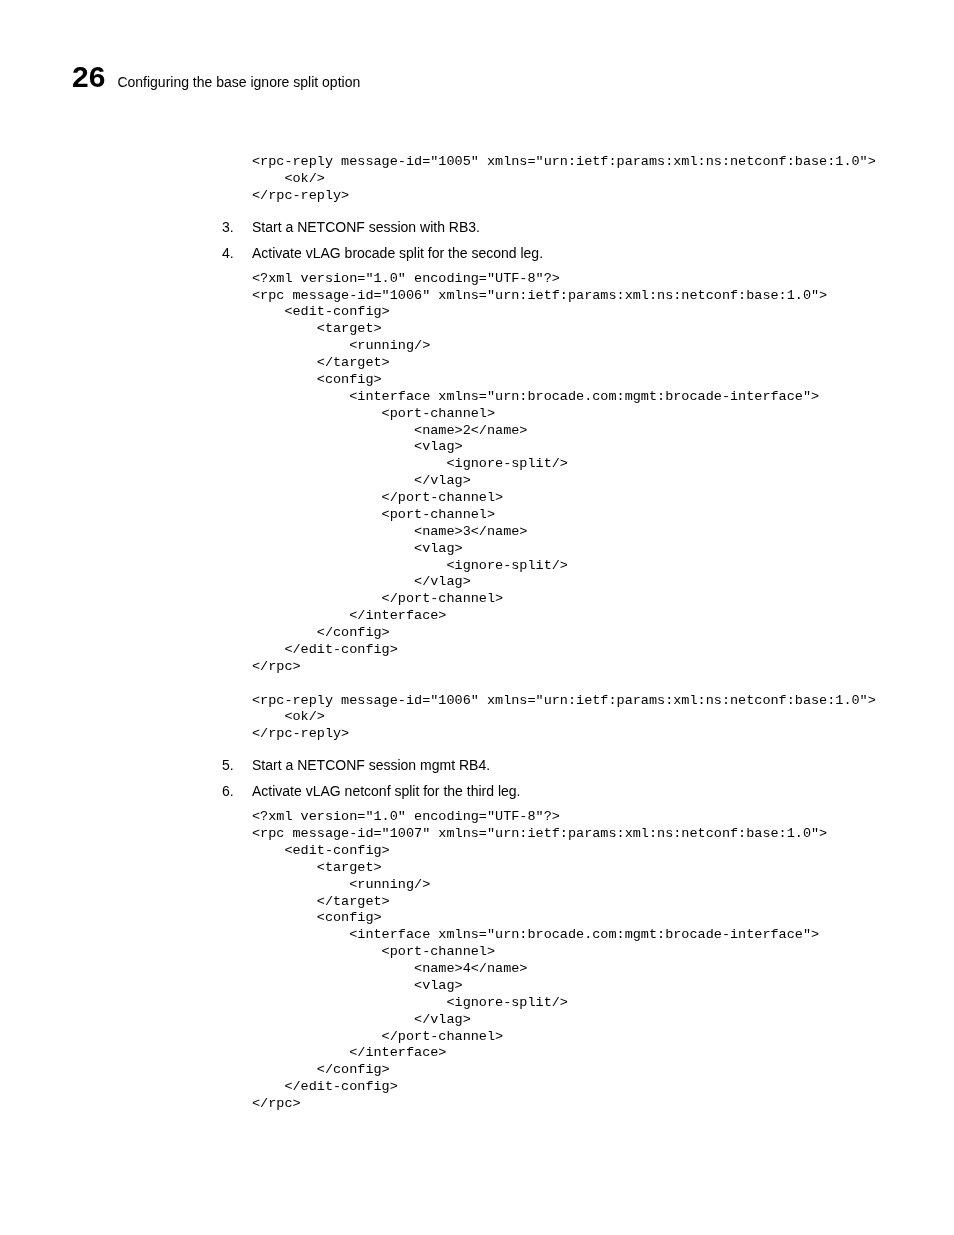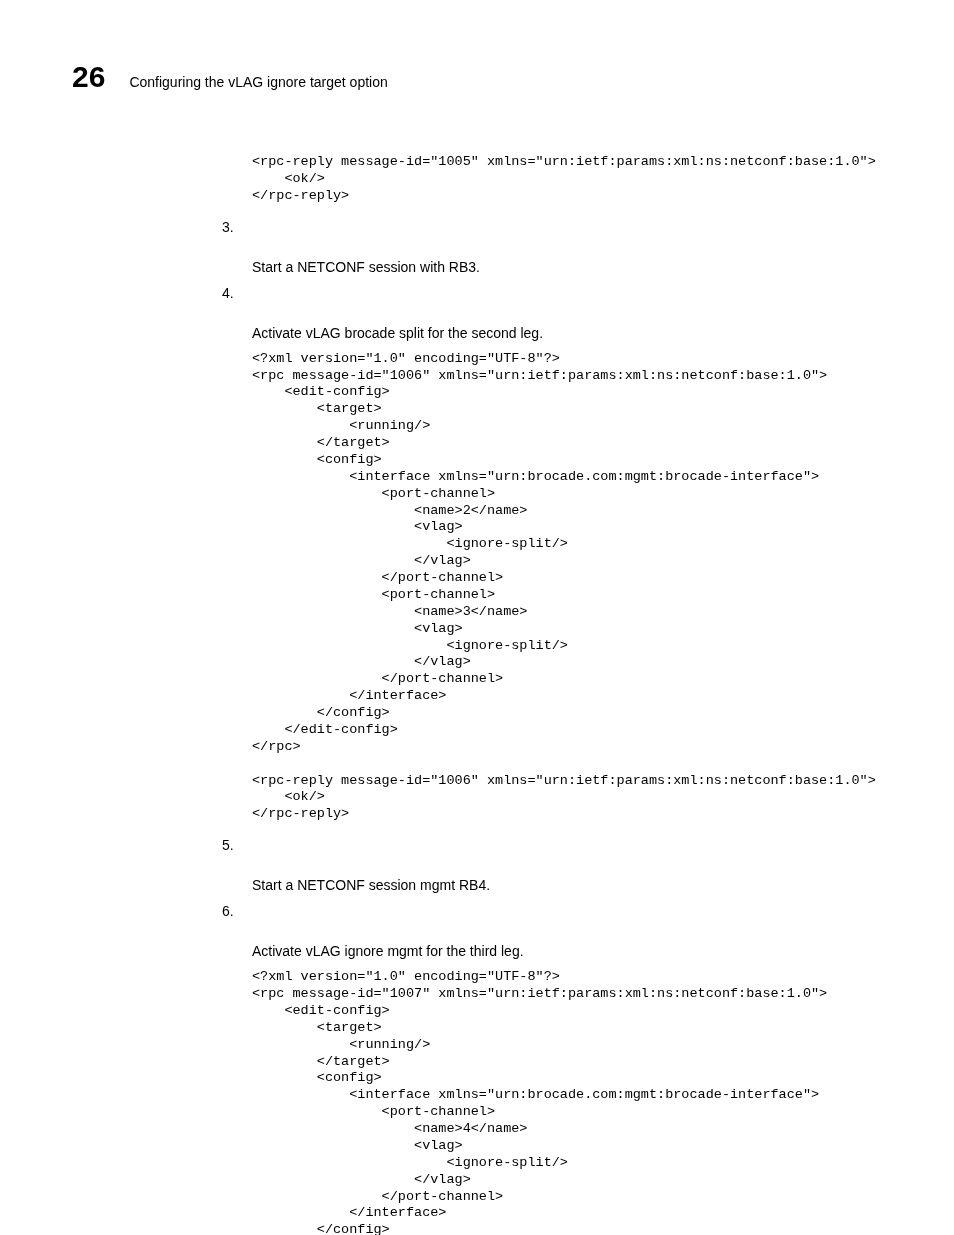--- a/index.html
+++ b/index.html
@@ -10,21 +10,21 @@
     color: #000;
     width: 954px;
   }
   .page {
     padding: 60px 50px 60px 72px;
     box-sizing: border-box;
   }
   .header {
     display: flex;
     align-items: baseline;
-    gap: 24px;
+    gap: 12px;
     margin-bottom: 60px;
   }
   .header .num {
     font-size: 30px;
     font-weight: bold;
   }
   .header .title {
     font-size: 14px;
   }
   .content {
@@ -41,31 +41,30 @@
     display: flex;
     font-size: 14px;
     margin: 0 0 10px 0;
   }
   .step .n {
     width: 30px;
     flex: 0 0 30px;
   }
   .step .t {
     flex: 1;
-    margin-top: 40px;
   }
 </style>
 </head>
 <body>
 
 <div class="page">
 
   <div class="header">
     <span class="num">26</span>
-    <span class="title">Configuring the vLAG ignore target option</span>
+    <span class="title">Configuring the base ignore split option</span>
   </div>
 
   <div class="content">
 
     <pre class="code">&lt;rpc-reply message-id="1005" xmlns="urn:ietf:params:xml:ns:netconf:base:1.0"&gt;
     &lt;ok/&gt;
 &lt;/rpc-reply&gt;</pre>
 
     <div class="step">
       <span class="n">3.</span>
@@ -106,21 +105,21 @@
     &lt;ok/&gt;
 &lt;/rpc-reply&gt;</pre>
 
     <div class="step">
       <span class="n">5.</span>
       <span class="t">Start a NETCONF session mgmt RB4.</span>
     </div>
 
     <div class="step">
       <span class="n">6.</span>
-      <span class="t">Activate vLAG ignore mgmt for the third leg.</span>
+      <span class="t">Activate vLAG netconf split for the third leg.</span>
     </div>
 
     <pre class="code">&lt;?xml version="1.0" encoding="UTF-8"?&gt;
 &lt;rpc message-id="1007" xmlns="urn:ietf:params:xml:ns:netconf:base:1.0"&gt;
     &lt;edit-config&gt;
         &lt;target&gt;
             &lt;running/&gt;
         &lt;/target&gt;
         &lt;config&gt;
             &lt;interface xmlns="urn:brocade.com:mgmt:brocade-interface"&gt;

